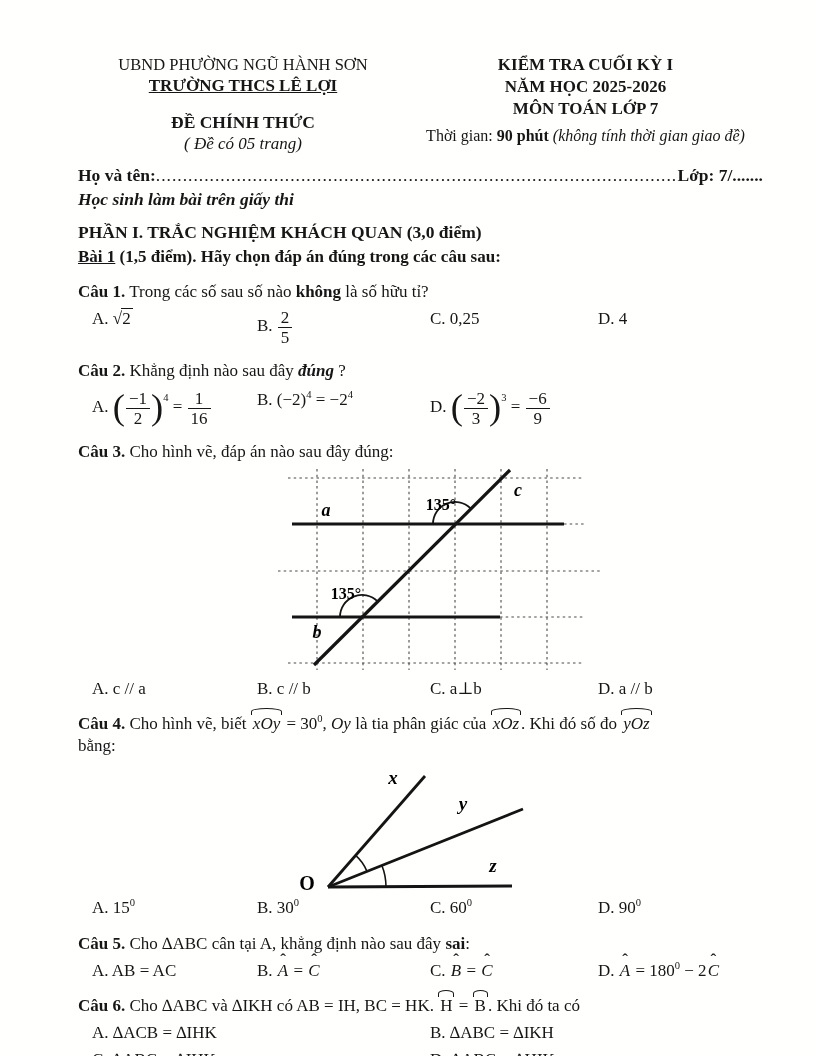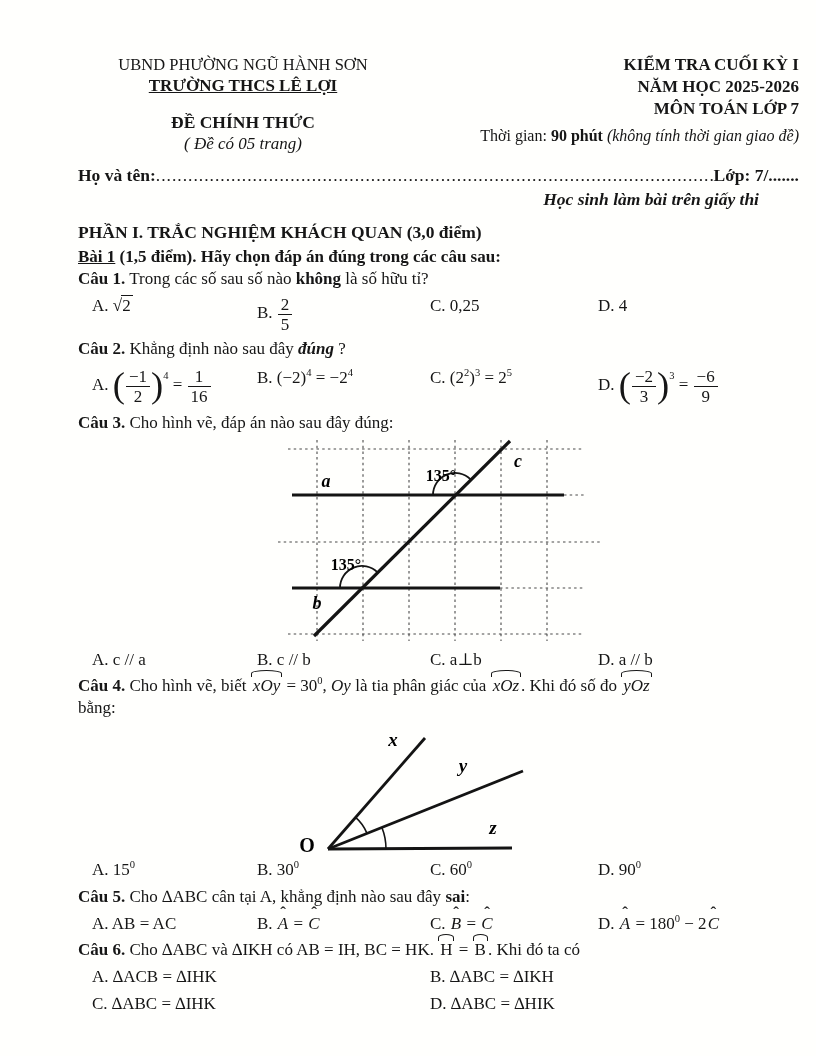--- a/index.html
+++ b/index.html
@@ -1,39 +1,39 @@
 <!DOCTYPE html>
 <html><head>
 <meta charset="utf-8">
 <style>
   html,body{margin:0;padding:0;background:#e8e8e8;}
   .sheet{
     width:816px;height:1056px;background:#fffffd;margin:0 auto;
     font-family:"Liberation Serif","DejaVu Serif",serif;color:#161616;
     font-size:17px;line-height:1.3;box-sizing:border-box;
-    padding:54px 17px 0 78px;overflow:hidden;
+    padding:54px 53px 0 78px;overflow:hidden;
   }
   .b{font-weight:bold}
   
   .hdr{display:flex}
   .hdr-left{width:330px;text-align:center}
-  .hdr-right{flex:1;text-align:right}
+  .hdr-right{flex:1;text-align:center}
   .hdr-left .l1{font-size:16.5px}
   .hdr-left .l2{font-weight:bold;text-decoration:underline}
   .hdr-left .l3{font-weight:bold;font-size:17.5px;margin-top:13px}
   .hdr-left .l4{font-style:italic}
   .hdr-right .rl{font-weight:bold}
   .hdr-right .time{font-size:16px;margin-top:6px}
   .hoten{display:flex;align-items:flex-end;margin-top:9px;font-size:17.5px}
   .hoten .dots{flex:1;overflow:hidden;white-space:nowrap;font-weight:normal;letter-spacing:1px}
-  .note{text-align:right;font-weight:bold;font-style:italic;margin:1px 40px 10px 0;font-size:17.5px}
+  .note{text-align:left;font-weight:bold;font-style:italic;margin:1px 40px 10px 0;font-size:17.5px}
   
   .part-title{font-weight:bold;margin-top:8px;font-size:17.5px}
   .bai{font-weight:bold;margin-top:2px}
-  .q{margin-top:0}
+  .q{margin-top:13px}
   .opts{display:flex;align-items:flex-start;margin:5px 0 4px 14px;white-space:nowrap}
   .opts .c1{width:165px;flex:0 0 auto}
   .opts .c2{width:173px;flex:0 0 auto}
   .opts .c3{width:168px;flex:0 0 auto}
   .opts .c4{flex:1}
   .opts2 .ca{width:338px;flex:0 0 auto}
   .opts.tall{margin:7px 0 6px 14px}
   
   sup{font-size:0.62em;line-height:0;vertical-align:super}
   .frac{display:inline-block;text-align:center;vertical-align:middle;line-height:1.12;padding:0 1px}
@@ -100,21 +100,20 @@
     <span class="c3">C. 0,25</span>
     <span class="c4">D. 4</span>
   </div>
 
   <div class="q">
     <span class="b">Câu 2.</span><span> Khẳng định nào sau đây <b><i>đúng</i></b> ?</span>
   </div>
   <div class="opts tall">
     <span class="c1">A. <span class="bp">(</span><span class="frac"><span class="num">−1</span><span class="den">2</span></span><span class="bp">)</span><sup class="psup">4</sup> = <span class="frac"><span class="num">1</span><span class="den">16</span></span></span>
     <span class="c2">B. (−2)<sup>4</sup> = −2<sup>4</sup></span>
-    <span class="c3">C. (2<sup>2</sup>)<sup>3</sup> = 2<sup>5</sup></span>
     <span class="c4">D. <span class="bp">(</span><span class="frac"><span class="num">−2</span><span class="den">3</span></span><span class="bp">)</span><sup class="psup">3</sup> = <span class="frac"><span class="num">−6</span><span class="den">9</span></span></span>
   </div>
 
   <div class="q">
     <span class="b">Câu 3.</span><span> Cho hình vẽ, đáp án nào sau đây đúng:</span>
   </div>
 
   <svg class="fig1" width="322" height="207" viewBox="0 0 322 207">
     <g stroke="#4a4a4a" stroke-width="1.1" stroke-dasharray="2.5 3.2">
       <line x1="39" y1="3" x2="39" y2="204"></line>

